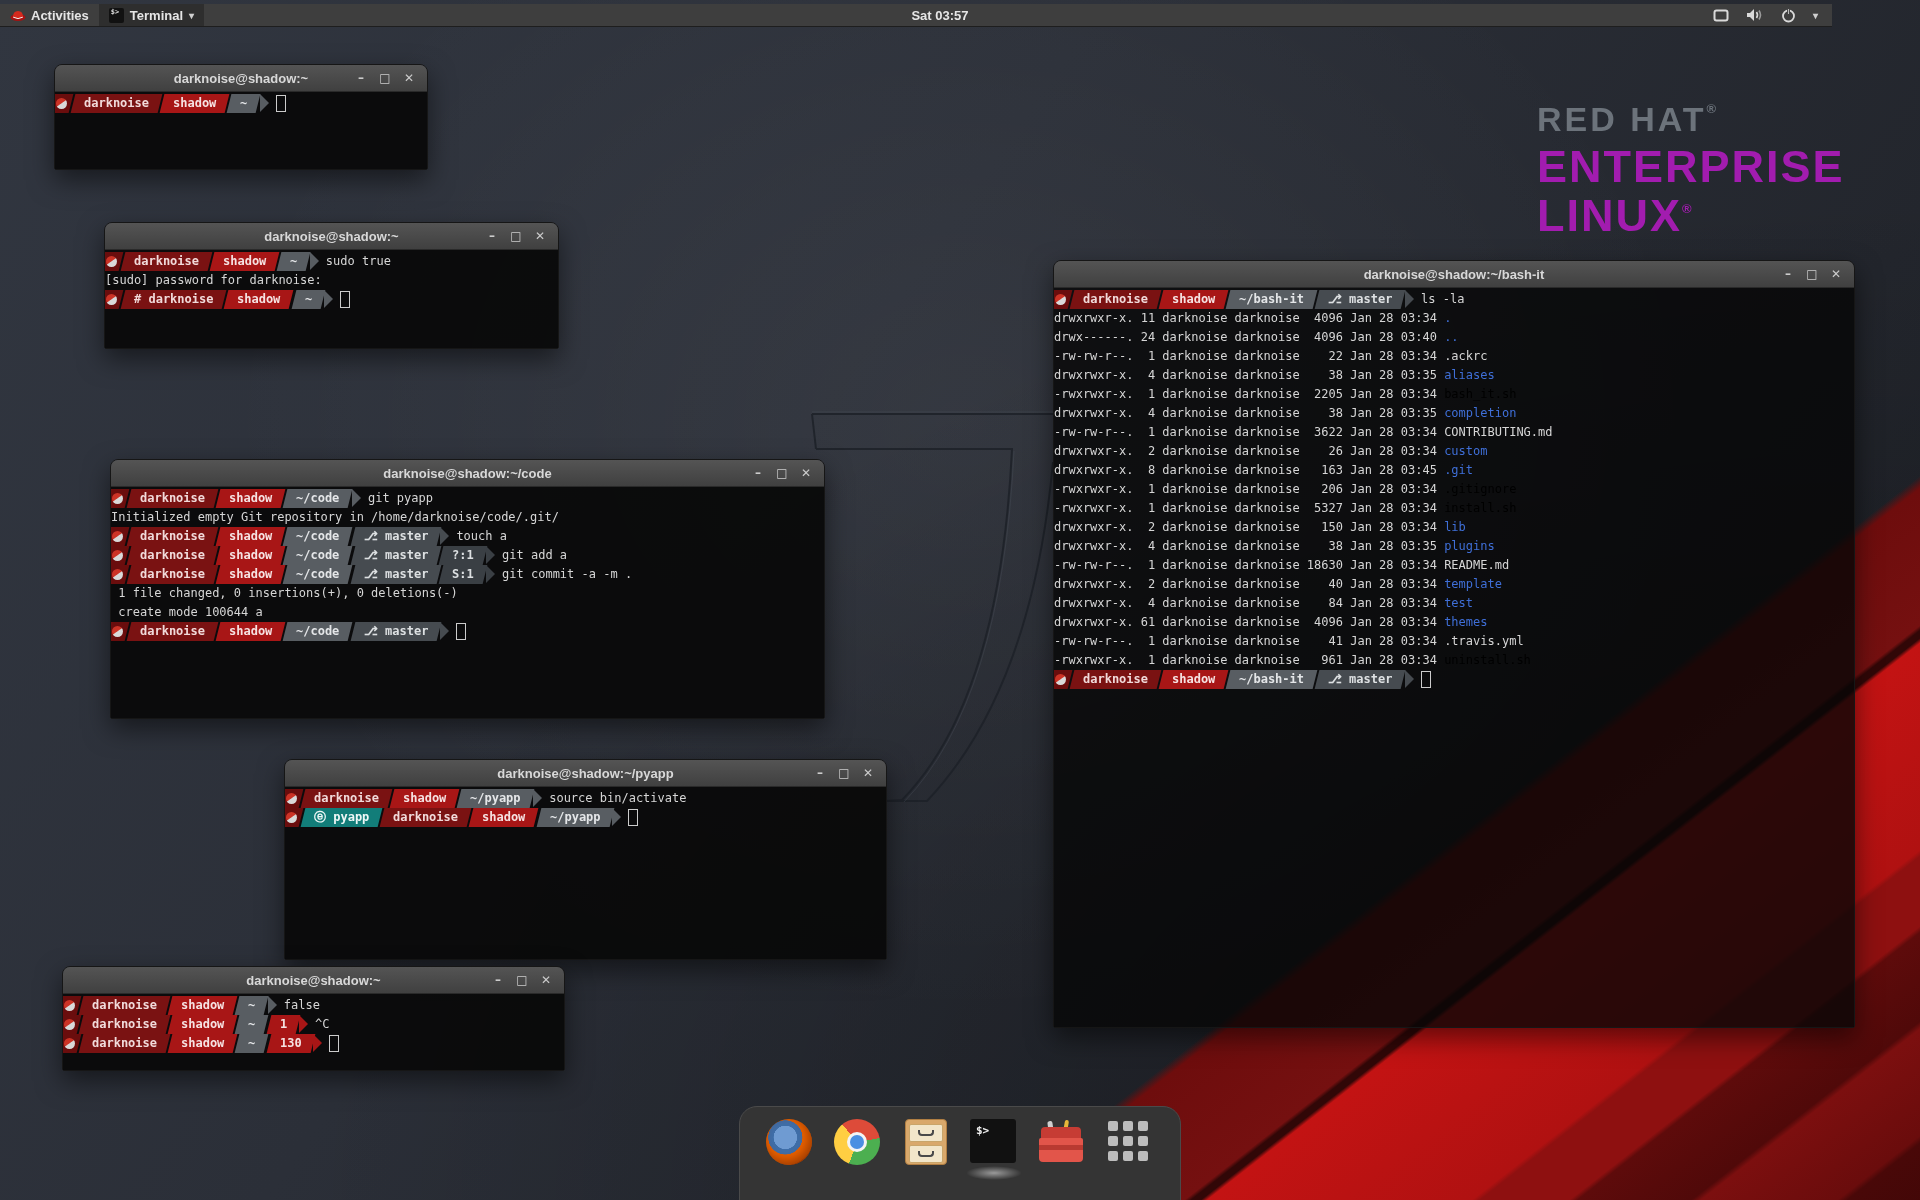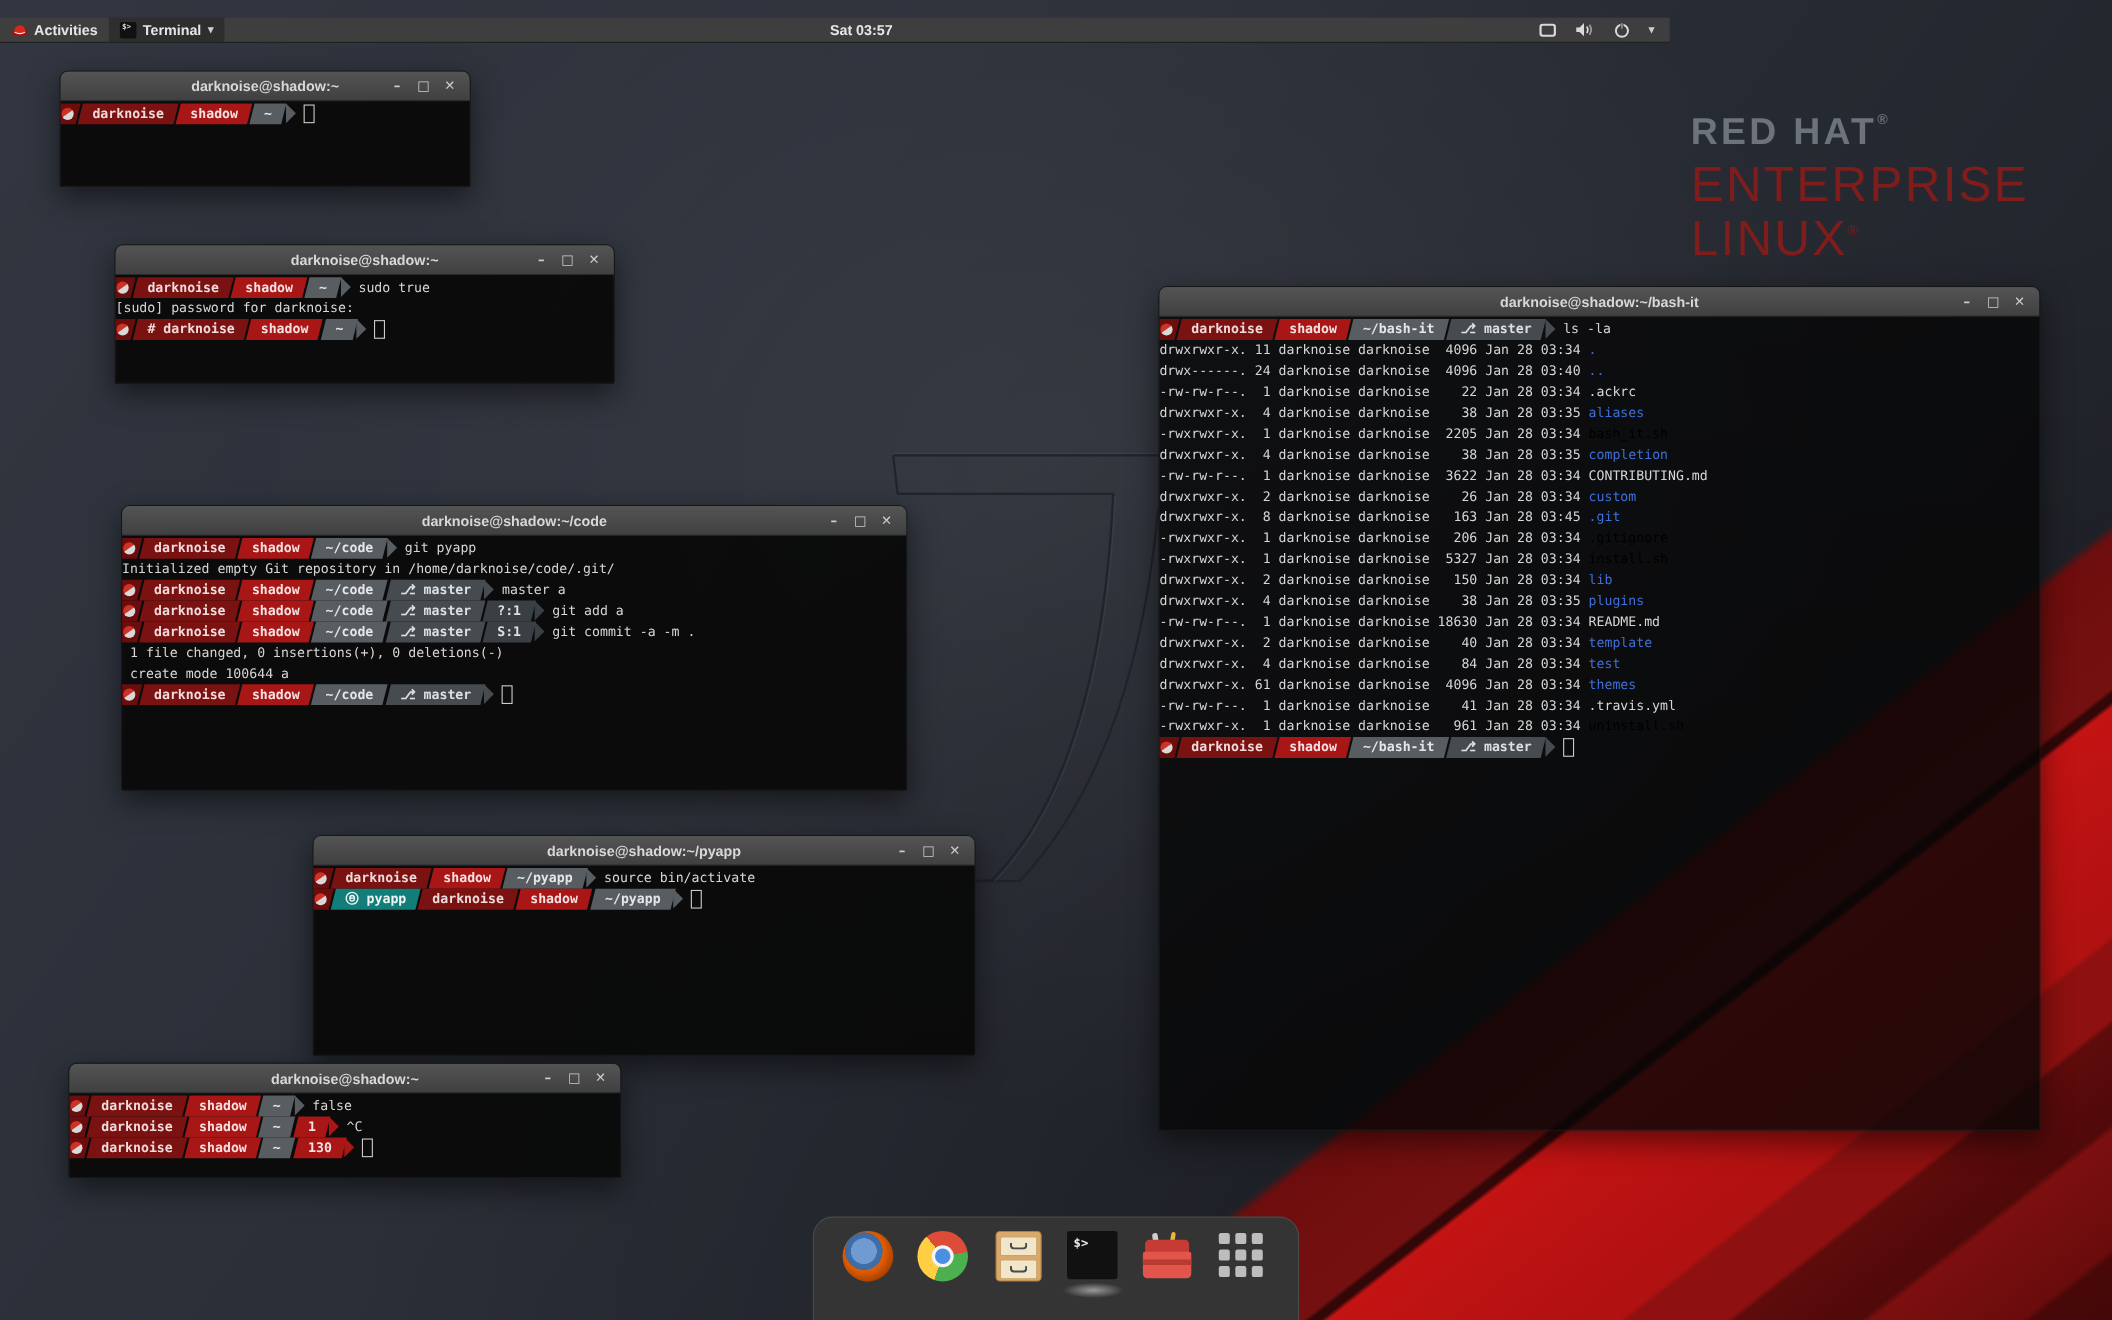--- a/index.html
+++ b/index.html
@@ -22,24 +22,24 @@
       #c31313 132px,#b01111 295px,
       #8e1010 300px,#8e1010 355px,
       #5e0b0b 360px,#500909 430px,
       #7c0f0f 436px,#6a0c0c 520px,
       #490808 526px,#3a0606 640px,
       rgba(0,0,0,0) 660px);
   }
   
   #rhlogo{position:absolute;left:1537px;top:102px;color:#626972;line-height:1;user-select:none;}
   #rhlogo .rh1{font-size:34px;font-weight:bold;letter-spacing:3px;color:#6c737b;margin-bottom:8px;}
-  #rhlogo .rh2,#rhlogo .rh3{font-size:45px;font-weight:400;letter-spacing:2px;color:#7f1d1d;margin-top:4px;}
+  #rhlogo .rh2,#rhlogo .rh3{font-size:45px;font-weight:700;letter-spacing:2px;color:#a21caf;margin-top:4px;}
   #rhlogo sup{font-size:13px;vertical-align:18px;letter-spacing:0;}
   
-  #topbar{position:absolute;left:0;top:16px;width:1518px;height:22px;background:#3e3e3e;border-bottom:1px solid #1e1e1e;color:#e6e6e6;font-size:13px;font-weight:bold;display:flex;align-items:center;z-index:50;}
+  #topbar{position:absolute;left:0;top:4px;width:1832px;height:22px;background:#3e3e3e;border-bottom:1px solid #1e1e1e;color:#e6e6e6;font-size:13px;font-weight:bold;display:flex;align-items:center;z-index:50;}
   .tb-left{display:flex;align-items:center;height:100%;}
   #activities{display:flex;align-items:center;gap:5px;padding:0 10px;height:100%;}
   #appmenu{display:flex;align-items:center;gap:6px;padding:0 10px;height:100%;background:rgba(0,0,0,0.25);}
   #appmenu .mini-term{width:15px;height:15px;background:#111;border-radius:2px;color:#ddd;font:bold 7px "DejaVu Sans Mono",monospace;line-height:9px;padding-left:2px;box-sizing:border-box;}
   .caret{font-size:10px;color:#cfcfcf;}
   #clock{position:absolute;left:0;right:0;text-align:center;pointer-events:none;padding-left:48px;}
   #clock span{pointer-events:auto;}
   .tb-right{margin-left:auto;display:flex;align-items:center;gap:17px;padding-right:14px;height:100%;}
   .sysicon{display:flex;align-items:center;}
   
@@ -198,21 +198,21 @@
     <div class="tb-title">darknoise@shadow:~/code</div>
     <div class="tb-btns">
       <span class="tb-btn">–</span>
       <span class="tb-btn">□</span>
       <span class="tb-btn">✕</span>
     </div>
   </div>
   <div class="tbody">
       <div class="tl"><span class="picon"><i></i></span><span class="seg seg-u"><span class="in">darknoise</span></span><span class="seg seg-h"><span class="in">shadow</span></span><span class="seg seg-p"><span class="in">~/code</span></span><span class="tip tip-p"></span><span class="tx"> git pyapp</span></div>
       <div class="tl"><span class="tx">Initialized empty Git repository in /home/darknoise/code/.git/</span></div>
-      <div class="tl"><span class="picon"><i></i></span><span class="seg seg-u"><span class="in">darknoise</span></span><span class="seg seg-h"><span class="in">shadow</span></span><span class="seg seg-p"><span class="in">~/code</span></span><span class="seg seg-g"><span class="in">⎇ master</span></span><span class="tip tip-g"></span><span class="tx"> master a</span></div>
+      <div class="tl"><span class="picon"><i></i></span><span class="seg seg-u"><span class="in">darknoise</span></span><span class="seg seg-h"><span class="in">shadow</span></span><span class="seg seg-p"><span class="in">~/code</span></span><span class="seg seg-g"><span class="in">⎇ master</span></span><span class="tip tip-g"></span><span class="tx"> touch a</span></div>
       <div class="tl"><span class="picon"><i></i></span><span class="seg seg-u"><span class="in">darknoise</span></span><span class="seg seg-h"><span class="in">shadow</span></span><span class="seg seg-p"><span class="in">~/code</span></span><span class="seg seg-g"><span class="in">⎇ master</span></span><span class="seg seg-s"><span class="in">?:1</span></span><span class="tip tip-s"></span><span class="tx"> git add a</span></div>
       <div class="tl"><span class="picon"><i></i></span><span class="seg seg-u"><span class="in">darknoise</span></span><span class="seg seg-h"><span class="in">shadow</span></span><span class="seg seg-p"><span class="in">~/code</span></span><span class="seg seg-g"><span class="in">⎇ master</span></span><span class="seg seg-s"><span class="in">S:1</span></span><span class="tip tip-s"></span><span class="tx"> git commit -a -m .</span></div>
       <div class="tl"><span class="tx"> 1 file changed, 0 insertions(+), 0 deletions(-)</span></div>
       <div class="tl"><span class="tx"> create mode 100644 a</span></div>
       <div class="tl"><span class="picon"><i></i></span><span class="seg seg-u"><span class="in">darknoise</span></span><span class="seg seg-h"><span class="in">shadow</span></span><span class="seg seg-p"><span class="in">~/code</span></span><span class="seg seg-g"><span class="in">⎇ master</span></span><span class="tip tip-g"></span><span class="cursor"></span></div>
     </div>
 </div>
 
 <div class="term" id="w3">
   <div class="tbar">

